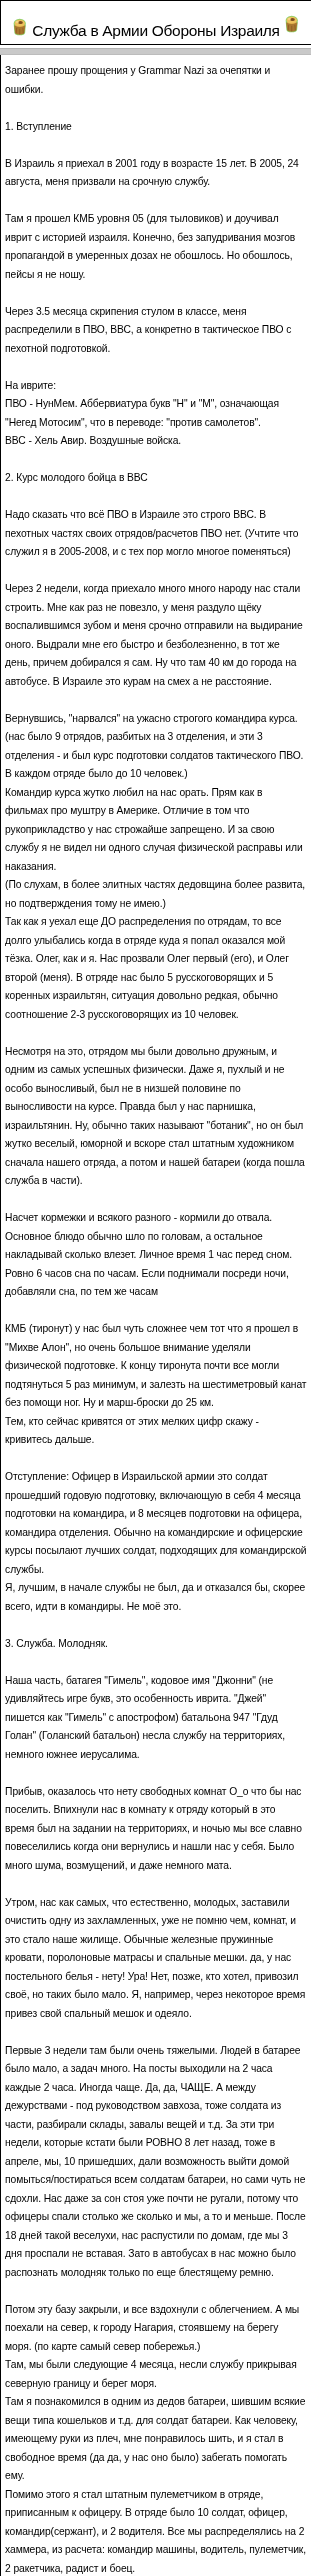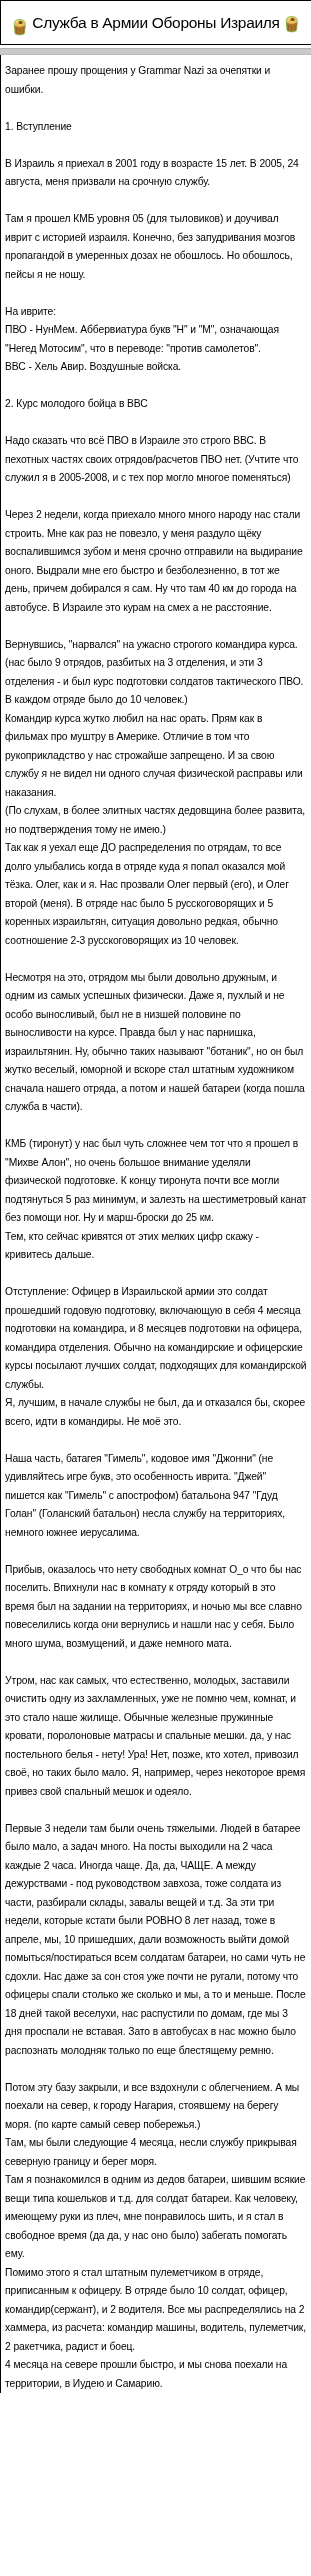--- a/index.html
+++ b/index.html
@@ -12,21 +12,21 @@
     background:#fff;
   }
   .title-box {
     position:relative;
     box-sizing:border-box;
     height:45px;
     border:1px solid #000;
     background:#fff;
   }
   .title {
-    margin:8px;
+    margin:16px;
     padding-top:5.2px;
     text-align:center;
     font-size:15.5px;
     font-weight:400;
     letter-spacing:-0.3px;
   }
   .muffin { position:absolute; width:17.5px; height:19.6px; }
   .muffin svg { width:100%; height:100%; }
   .muffin-left  { left:10.3px; top:16px; }
   .muffin-right { right:10.3px; top:13px; }
@@ -85,36 +85,39 @@
     </span>
   </header>
 
   <div class="gray-bar"></div>
 
   <main class="content">
     <p>Заранее прошу прощения у Grammar Nazi за очепятки и ошибки.</p>
     <p>1. Вступление</p>
     <p>В Израиль я приехал в 2001 году в возрасте 15 лет. В 2005, 24 августа, меня призвали на срочную службу.</p>
     <p>Там я прошел КМБ уровня 05 (для тыловиков) и доучивал иврит с историей израиля. Конечно, без запудривания мозгов пропагандой в умеренных дозах не обошлось. Но обошлось, пейсы я не ношу.</p>
+    <p>Через 3.5 месяца скрипения стулом в классе, меня распределили в ПВО, ВВС, а конкретно в тактическое ПВО с пехотной подготовкой.</p>
     <p>На иврите:
 ПВО - НунМем. Аббервиатура букв "Н" и "М", означающая "Негед Мотосим", что в переводе: "против самолетов".
 ВВС - Хель Авир. Воздушные войска.</p>
     <p>2. Курс молодого бойца в ВВС</p>
     <p>Надо сказать что всё ПВО в Израиле это строго ВВС. В пехотных частях своих отрядов/расчетов ПВО нет. (Учтите что служил я в 2005-2008, и с тех пор могло многое поменяться)</p>
     <p>Через 2 недели, когда приехало много много народу нас стали строить. Мне как раз не повезло, у меня раздуло щёку воспалившимся зубом и меня срочно отправили на выдирание оного. Выдрали мне его быстро и безболезненно, в тот же день, причем добирался я сам. Ну что там 40 км до города на автобусе. В Израиле это курам на смех а не расстояние.</p>
     <p>Вернувшись, "нарвался" на ужасно строгого командира курса.
  (нас было 9 отрядов, разбитых на 3 отделения, и эти 3 отделения - и был курс подготовки солдатов тактического ПВО. В каждом отряде было до 10 человек.)
 Командир курса жутко любил на нас орать. Прям как в фильмах про муштру в Америке. Отличие в том что рукоприкладство у нас строжайше запрещено. И за свою службу я не видел ни одного случая физической расправы или наказания.
  (По слухам, в более элитных частях дедовщина более развита, но подтверждения тому не имею.)
 Так как я уехал еще ДО распределения по отрядам, то все долго улыбались когда в отряде куда я попал оказался мой тёзка. Олег, как и я. Нас прозвали Олег первый (его), и Олег второй (меня). В отряде нас было 5 русскоговорящих и 5 коренных израильтян, ситуация довольно редкая, обычно соотношение 2-3 русскоговорящих из 10 человек.</p>
     <p>Несмотря на это, отрядом мы были довольно дружным, и одним из самых успешных физически. Даже я, пухлый и не особо выносливый, был не в низшей половине по выносливости на курсе. Правда был у нас парнишка, израильтянин. Ну, обычно таких называют "ботаник", но он был жутко веселый, юморной и вскоре стал штатным художником сначала нашего отряда, а потом и нашей батареи (когда пошла служба в части).</p>
+    <p>Насчет кормежки и всякого разного - кормили до отвала. Основное блюдо обычно шло по головам, а остальное накладывай сколько влезет. Личное время 1 час перед сном. Ровно 6 часов сна по часам. Если поднимали посреди ночи, добавляли сна, по тем же часам</p>
     <p>КМБ (тиронут) у нас был чуть сложнее чем тот что я прошел в "Михве Алон", но очень большое внимание уделяли физической подготовке. К концу тиронута почти все могли подтянуться 5 раз минимум, и залезть на шестиметровый канат без помощи ног. Ну и марш-броски до 25 км.
 Тем, кто сейчас кривятся от этих мелких цифр скажу - кривитесь дальше.</p>
     <p>Отступление: Офицер в Израильской армии это солдат прошедший годовую подготовку, включающую в себя 4 месяца подготовки на командира, и 8 месяцев подготовки на офицера, командира отделения. Обычно на командирские и офицерские курсы посылают лучших солдат, подходящих для командирской службы.
 Я, лучшим, в начале службы не был, да и отказался бы, скорее всего, идти в командиры. Не моё это.</p>
+    <p>3. Служба. Молодняк.</p>
     <p>Наша часть, батагея "Гимель", кодовое имя "Джонни" (не удивляйтесь игре букв, это особенность иврита. "Джей" пишется как "Гимель" с апострофом) батальона 947 "Гдуд Голан" (Голанский батальон) несла службу на территориях, немного южнее иерусалима.</p>
     <p>Прибыв, оказалось что нету свободных комнат О_о что бы нас поселить. Впихнули нас в комнату к отряду который в это время был на задании на территориях, и ночью мы все славно повеселились когда они вернулись и нашли нас у себя. Было много шума, возмущений, и даже немного мата.</p>
     <p>Утром, нас как самых, что естественно, молодых, заставили очистить одну из захламленных, уже не помню чем, комнат, и это стало наше жилище. Обычные железные пружинные кровати, поролоновые матрасы и спальные мешки. да, у нас постельного белья - нету! Ура! Нет, позже, кто хотел, привозил своё, но таких было мало. Я, например, через некоторое время привез свой спальный мешок и одеяло.</p>
     <p>Первые 3 недели там были очень тяжелыми. Людей в батарее было мало, а задач много. На посты выходили на 2 часа каждые 2 часа. Иногда чаще. Да, да, ЧАЩЕ. А между дежурствами - под руководством завхоза, тоже солдата из части, разбирали склады, завалы вещей и т.д. За эти три недели, которые кстати были РОВНО 8 лет назад, тоже в апреле, мы, 10 пришедших, дали возможность выйти домой помыться/постираться всем солдатам батареи, но сами чуть не сдохли. Нас даже за сон стоя уже почти не ругали, потому что офицеры спали столько же сколько и мы, а то и меньше. После 18 дней такой веселухи, нас распустили по домам, где мы 3 дня проспали не вставая. Зато в автобусах в нас можно было распознать молодняк только по еще блестящему ремню.</p>
     <p>Потом эту базу закрыли, и все вздохнули с облегчением. А мы поехали на север, к городу Нагария, стоявшему на берегу моря. (по карте самый север побережья.)
 Там, мы были следующие 4 месяца, несли службу прикрывая северную границу и берег моря.
 Там я познакомился в одним из дедов батареи, шившим всякие вещи типа кошельков и т.д. для солдат батареи. Как человеку, имеющему руки из плеч, мне понравилось шить, и я стал в свободное время (да да, у нас оно было) забегать помогать ему.
 Помимо этого я стал штатным пулеметчиком в отряде, приписанным к офицеру. В отряде было 10 солдат, офицер, командир(сержант), и 2 водителя. Все мы распределялись на 2 хаммера, из расчета: командир машины, водитель, пулеметчик, 2 ракетчика, радист и боец.
 4 месяца на севере прошли быстро, и мы снова поехали на территории, в Иудею и Самарию.</p>
 

